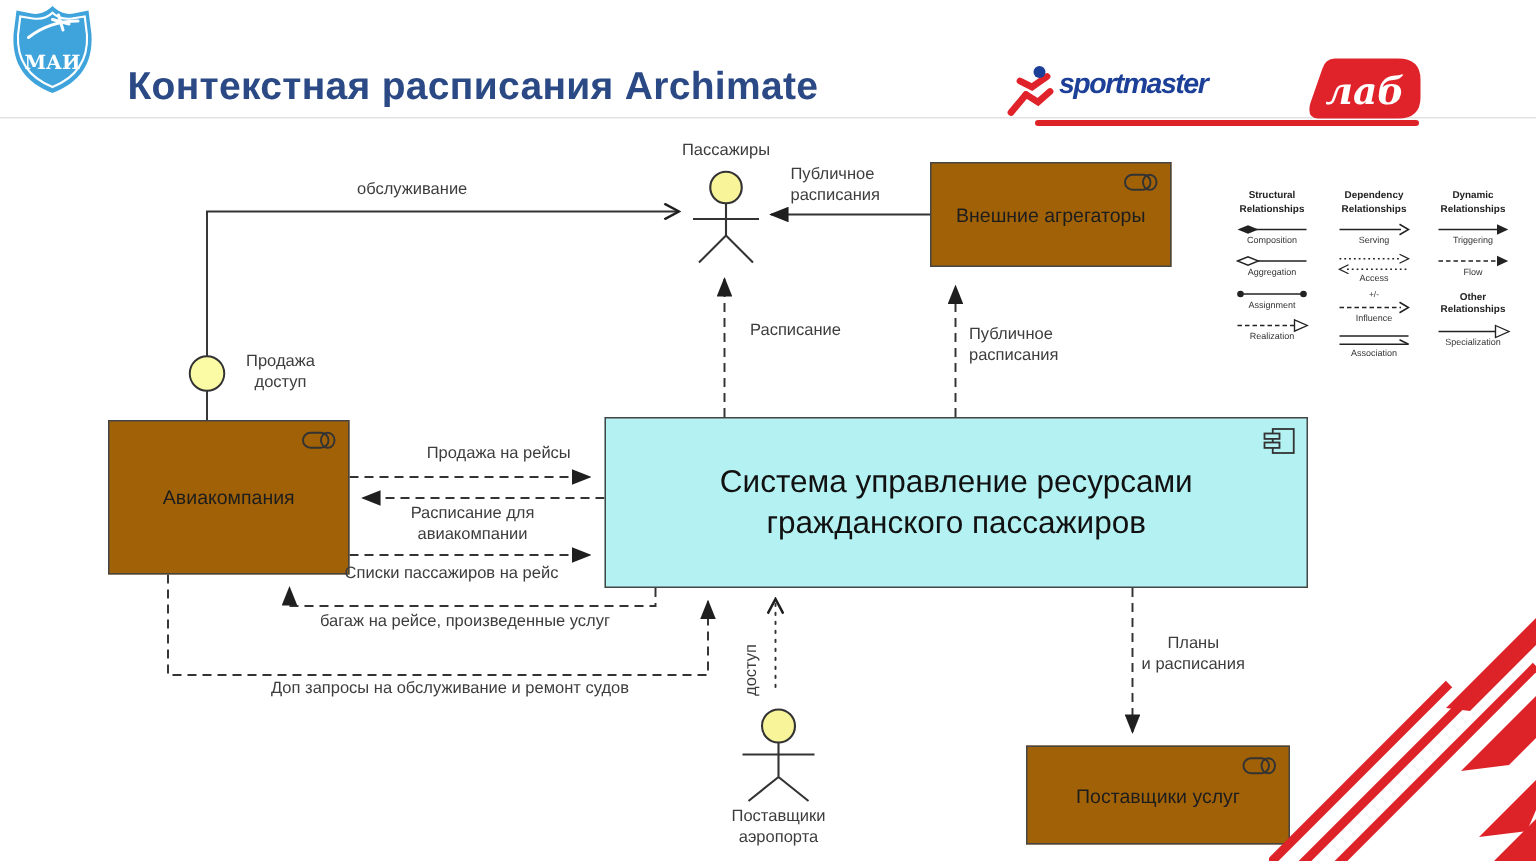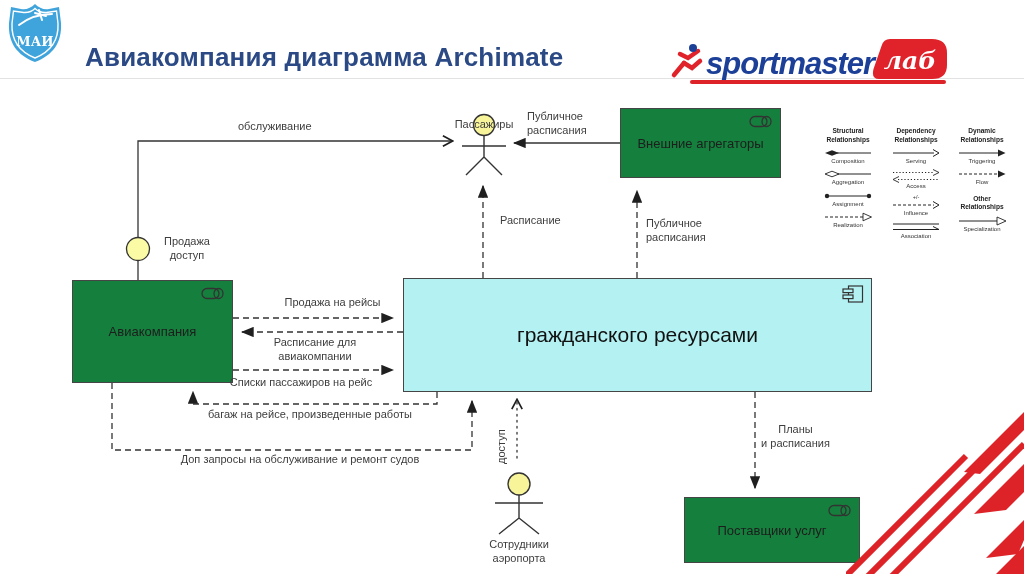--- a/index.html
+++ b/index.html
@@ -4,24 +4,24 @@
 <style>
   html,body{margin:0;padding:0;}
   body{
     width:1024px;height:574px;position:relative;overflow:hidden;
     background:#ffffff;font-family:"Liberation Sans",sans-serif;
   }
   .abs{position:absolute;}
   
   .hdr-divider{position:absolute;left:0;top:78px;width:1024px;height:1px;background:#e2e2e2;}
   .page-title{position:absolute;left:85px;top:42px;font-size:26px;font-weight:bold;color:#2b4a85;letter-spacing:.2px;}
-  .sm-text{position:absolute;left:706px;top:46px;font-size:31px;font-weight:bold;font-style:italic;color:#1c3f97;letter-spacing:-1px;}
+  .sm-text{position:absolute;left:706px;top:46px;font-size:19px;font-weight:bold;font-style:italic;color:#1c3f97;letter-spacing:-1px;}
   .sm-underline{position:absolute;left:690px;top:80px;width:256px;height:4px;background:#de2328;border-radius:2px;}
   
-  .abox{position:absolute;background:#15803d;border:1.5px solid #454545;box-sizing:border-box;
+  .abox{position:absolute;background:#a16207;border:1.5px solid #454545;box-sizing:border-box;
         display:flex;align-items:center;justify-content:center;text-align:center;
         font-size:13px;color:#1d1d1d;}
   .sysbox{background:#b4f1f2;font-size:21px;color:#111;line-height:1.3;}
   .boxicon{position:absolute;top:6px;right:7px;}
   
   .el{position:absolute;font-size:11px;color:#3d3d3d;line-height:1.25;}
   .ctr{text-align:center;}
   .vert{writing-mode:vertical-rl;transform:rotate(180deg);}
   
   .lg-col{position:absolute;width:64px;text-align:center;color:#222;}
@@ -40,21 +40,21 @@
   <path d="M27,1 C31,5 36,7 41,6 L51,4 L53,20 C54,40 45,52 27,59 C9,52 0,40 1,20 L3,4 L13,6 C18,7 23,5 27,1 Z" fill="#3fa3dc"></path>
   <path d="M27,5.5 C30,8.5 35,10 40,9.3 L48.5,8 L50,20.5 C50.8,37.5 43,48.5 27,55 C11,48.5 3.2,37.5 4,20.5 L5.5,8 L14,9.3 C19,10 24,8.5 27,5.5 Z" fill="none" stroke="#ffffff" stroke-width="1.4"></path>
   <g stroke="#ffffff" fill="none" stroke-width="2" stroke-linecap="round">
     <path d="M11,22 C20,15 32,11 44,11"></path>
     <path d="M31,7 L34,17"></path>
     <path d="M27,10 L38,13"></path>
   </g>
   <text x="27" y="43" font-size="13" font-weight="bold" fill="#ffffff" text-anchor="middle" font-family="DejaVu Serif, serif">МАИ</text>
 </svg>
 
-<div class="page-title">Авиакомпания диаграмма Archimate</div>
+<div class="page-title">Контекстная расписания Archimate</div>
 
 <svg class="abs" style="left:668px;top:42px;" width="38" height="38" viewBox="0 0 38 38">
   <g stroke="#e0232a" stroke-width="4.5" stroke-linecap="round" fill="none">
     <path d="M6,33 L16,21"></path>
     <path d="M16,21 L24,26 L32,19"></path>
     <path d="M12,12 L20,16 L30,9"></path>
   </g>
   <circle cx="25" cy="6" r="4" fill="#1c3f97"></circle>
 </svg>
 <div class="sm-text">sportmaster</div>
@@ -112,38 +112,39 @@
 <div class="abox" style="left:72px;top:280px;width:161px;height:103px;">
   <span>Авиакомпания</span>
   <svg class="boxicon" width="24" height="13" viewBox="0 0 24 13">
     <rect x="1" y="1.5" width="17" height="10" rx="5" fill="none" stroke="#333" stroke-width="1.3"></rect>
     <ellipse cx="17.5" cy="6.5" rx="4.5" ry="5" fill="none" stroke="#333" stroke-width="1.3"></ellipse>
   </svg>
 </div>
 
 <div class="abox sysbox" style="left:403px;top:278px;width:469px;height:114px;">
   <div>
-    <div>гражданского ресурсами</div>
+    <div>Система управление  ресурсами</div>
+    <div>гражданского пассажиров</div>
   </div>
   <svg class="boxicon" width="22" height="18" viewBox="0 0 22 18">
     <rect x="6.5" y="1" width="14" height="16" fill="#b4f1f2" stroke="#333" stroke-width="1.2"></rect>
     <rect x="1" y="4" width="10" height="3.6" fill="#b4f1f2" stroke="#333" stroke-width="1.2"></rect>
     <rect x="1" y="10" width="10" height="3.6" fill="#b4f1f2" stroke="#333" stroke-width="1.2"></rect>
   </svg>
 </div>
 
 <div class="abox" style="left:684px;top:497px;width:176px;height:66px;">
   <span>Поставщики услуг</span>
   <svg class="boxicon" width="24" height="13" viewBox="0 0 24 13">
     <rect x="1" y="1.5" width="17" height="10" rx="5" fill="none" stroke="#333" stroke-width="1.3"></rect>
     <ellipse cx="17.5" cy="6.5" rx="4.5" ry="5" fill="none" stroke="#333" stroke-width="1.3"></ellipse>
   </svg>
 </div>
 
-<div class="el ctr" style="left:434px;top:94px;width:100px;margin-top:24px;">Пассажиры</div>
+<div class="el ctr" style="left:434px;top:94px;width:100px;">Пассажиры</div>
 
 <div class="el" style="left:238px;top:120px;">обслуживание</div>
 
 <div class="el" style="left:527px;top:110px;">
   <div>Публичное</div>
   <div>расписания</div>
 </div>
 
 <div class="el" style="left:500px;top:214px;">Расписание</div>
 
@@ -159,33 +160,33 @@
 
 <div class="el ctr" style="left:260px;top:296px;width:145px;">Продажа на рейсы</div>
 
 <div class="el ctr" style="left:250px;top:336px;width:130px;">
   <div>Расписание для</div>
   <div>авиакомпании</div>
 </div>
 
 <div class="el ctr" style="left:216px;top:376px;width:170px;">Списки пассажиров на рейс</div>
 
-<div class="el ctr" style="left:180px;top:408px;width:260px;">багаж на рейсе, произведенные работы</div>
+<div class="el ctr" style="left:180px;top:408px;width:260px;">багаж на рейсе, произведенные услуг</div>
 
 <div class="el ctr" style="left:150px;top:453px;width:300px;">Доп запросы на обслуживание  и ремонт судов</div>
 
 <div class="el vert" style="left:495px;top:414px;height:50px;">доступ</div>
 
 <div class="el ctr" style="left:753px;top:423px;width:85px;">
   <div>Планы</div>
   <div>и расписания</div>
 </div>
 
 <div class="el ctr" style="left:469px;top:538px;width:100px;">
-  <div>Сотрудники</div>
+  <div>Поставщики</div>
   <div>аэропорта</div>
 </div>
 
 <div class="lg-col" style="left:816px;top:127px;">
   <div class="lg-h">
     <div>Structural</div>
       <div>Relationships</div>
   </div>
   <div class="lg-item">
     <svg width="50" height="10" viewBox="0 0 50 10">

